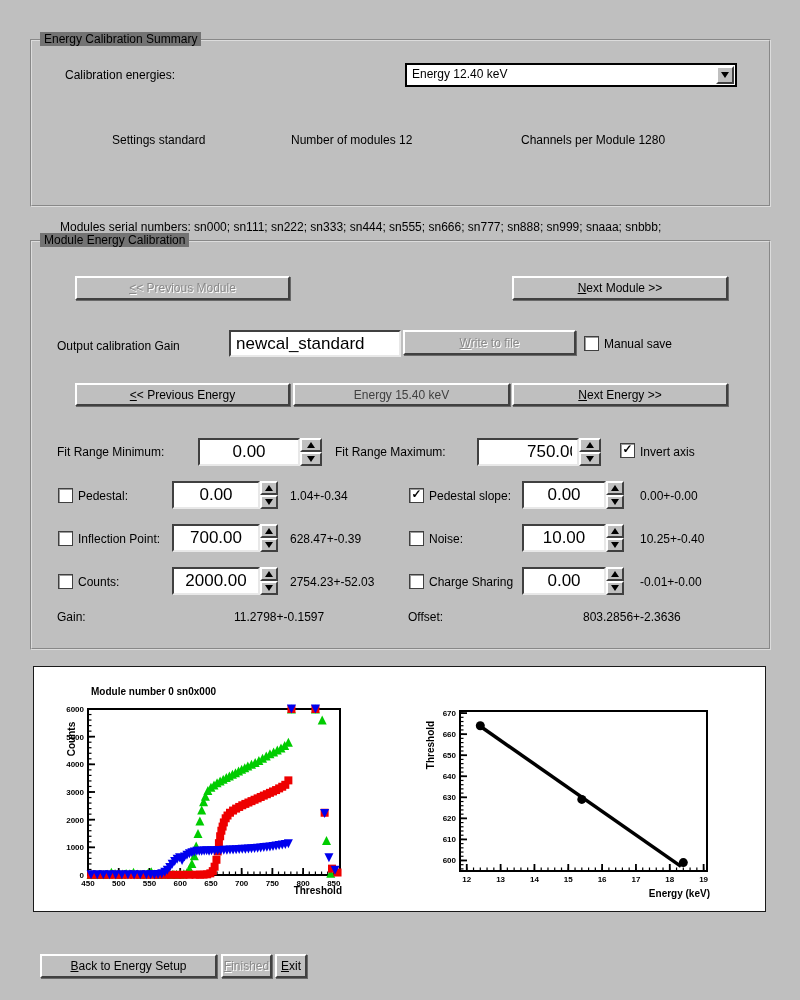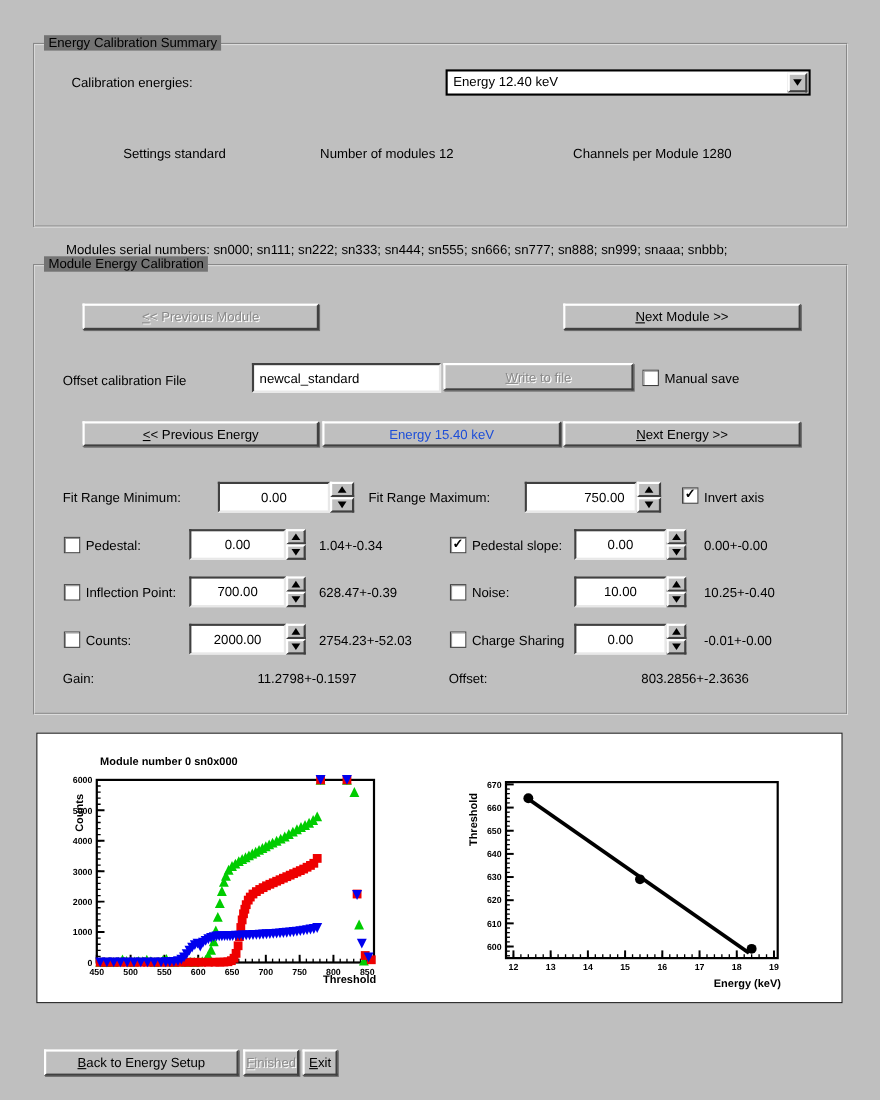--- a/index.html
+++ b/index.html
@@ -7,37 +7,37 @@
        font-family:"Liberation Sans",sans-serif;font-size:12px;color:#000;}
   .groupbox{position:absolute;border:2px groove #dcdcdc;}
   .gb-title{position:absolute;top:-9px;left:8px;background:#737373;padding:0 4px;white-space:nowrap;}
   .lbl{position:absolute;white-space:nowrap;}
   .btn{position:absolute;background:#bfbfbf;border:2px solid;border-color:#ffffff #404040 #404040 #ffffff;
        box-shadow:1px 1px 0 rgba(0,0,0,0.45);display:flex;align-items:center;justify-content:center;
        font-family:"Liberation Sans",sans-serif;font-size:12px;white-space:nowrap;cursor:default;padding:0;}
   .btn.disabled{color:#8a8a8a;text-shadow:1px 1px 0 #ffffff;}
   .accel{text-decoration:underline;}
   .tfield{position:absolute;background:#fff;border:2px solid;border-color:#404040 #e8e8e8 #e8e8e8 #404040;
-       font-family:"Liberation Sans",sans-serif;font-size:12px;padding:0 5px;box-sizing:border-box;outline:none;}
+       font-family:"Liberation Sans",sans-serif;font-size:17px;padding:0 5px;box-sizing:border-box;outline:none;}
   .num{text-align:center;}
   .spincol{position:absolute;display:flex;flex-direction:column;}
   .spinbtn{flex:1;background:#bfbfbf;border:2px solid;border-color:#ffffff #404040 #404040 #ffffff;
        display:flex;align-items:center;justify-content:center;padding:0;}
   .tri-up{width:0;height:0;border-left:4px solid transparent;border-right:4px solid transparent;border-bottom:6px solid #000;}
   .tri-dn{width:0;height:0;border-left:4px solid transparent;border-right:4px solid transparent;border-top:6px solid #000;}
   .cbox{position:absolute;width:13px;height:13px;background:#fff;border:1px solid #404040;
        box-shadow:inset 1px 1px 0 #9a9a9a;font:bold 12px "Liberation Sans",sans-serif;line-height:11px;text-align:center;}
   .combo{position:absolute;background:#fff;border:2px solid;border-color:#000 #000 #000 #000;box-sizing:border-box;}
   .combo-text{position:absolute;left:5px;top:2px;white-space:nowrap;}
   .combo-arrow{position:absolute;right:1px;top:1px;bottom:1px;width:18px;background:#bfbfbf;
        border:2px solid;border-color:#ffffff #404040 #404040 #ffffff;display:flex;align-items:center;justify-content:center;box-sizing:border-box;}
   .plotpanel{position:absolute;background:#ffffff;border:1px solid #1a1a1a;}
   .tick{font:bold 8px "Liberation Sans",sans-serif;fill:#000;}
   .ptitle{font:bold 10px "Liberation Sans",sans-serif;fill:#000;}
-  .green-text{color:#1d4ed8;align-items:center;}
+  .green-text{color:#404040;align-items:center;}
 </style>
 </head>
 <body>
 
 <div class="groupbox" style="left:30px;top:39px;width:737px;height:164px;">
   <span class="gb-title">Energy Calibration Summary</span>
   <span class="lbl" style="left:33px;top:27px;">Calibration energies:</span>
   <div class="combo" style="left:373px;top:22px;width:332px;height:24px;">
     <span class="combo-text">Energy 12.40 keV</span>
     <span class="combo-arrow">
@@ -55,21 +55,21 @@
 
   <button class="btn disabled" style="left:43px;top:34px;width:215px;height:24px;">
       <span class="accel">&lt;</span>
       <span>&lt; Previous Module</span>
     </button>
   <button class="btn" style="left:480px;top:34px;width:216px;height:24px;">
       <span class="accel">N</span>
       <span>ext Module &gt;&gt;</span>
     </button>
 
-  <span class="lbl" style="left:25px;top:97px;">Offset calibration File</span>
+  <span class="lbl" style="left:25px;top:97px;">Output calibration Gain</span>
   <input class="tfield" style="left: 197px; top: 88px; width: 172px; height: 27px;" value="newcal_standard">
   <button class="btn disabled" style="left:371px;top:88px;width:173px;height:25px;">
       <span class="accel">W</span>
       <span>rite to file</span>
     </button>
   <span class="cbox" style="left:552px;top:94px;"></span>
   <span class="lbl" style="left:572px;top:95px;">Manual save</span>
 
   <button class="btn" style="left:43px;top:141px;width:215px;height:23px;">
       <span class="accel">&lt;</span>

